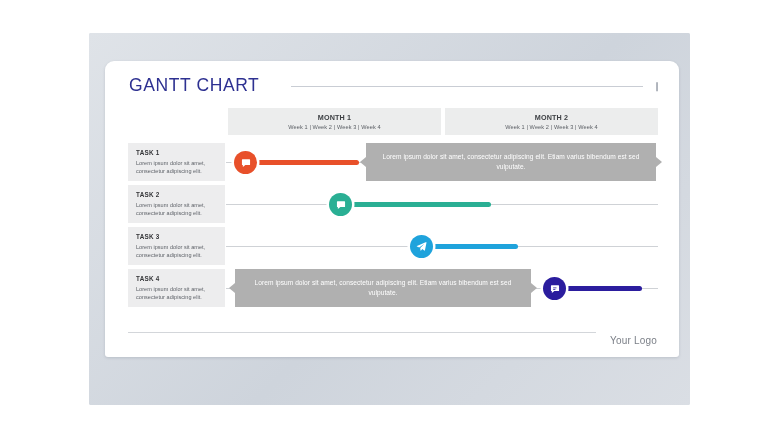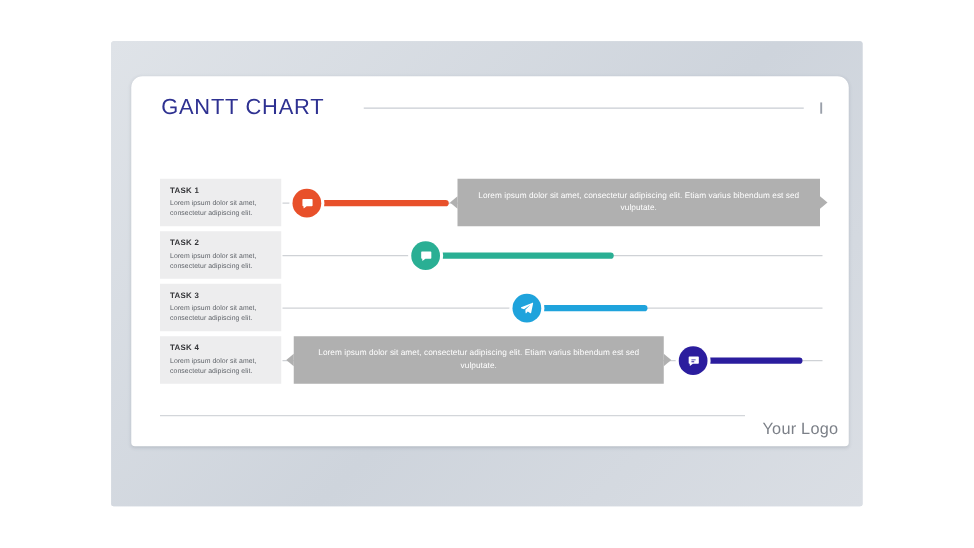--- a/index.html
+++ b/index.html
@@ -238,40 +238,48 @@
     left: 23px;
     top: 271px;
     width: 468px;
     height: 1px;
     background: #d3d6da;
   }
   #footer-logo {
     position: absolute;
     left: 505px;
     top: 274px;
-    font-size: 13px;
+    font-size: 10px;
     color: #7c8088;
     letter-spacing: 0.2px;
   }
 </style>
 </head>
 <body>
 
 <div id="backdrop">
   <div id="stage"></div>
 
   <div id="slide">
 
     <div id="title-row">
       <div id="page-title">GANTT CHART</div>
       <div id="title-rule"></div>
       <div id="title-glyph">❙</div>
     </div>
 
     <div id="months">
+      <div class="month-cell">
+        <div class="month-name">MONTH 1</div>
+        <div class="month-weeks">Week 1 | Week 2 | Week 3 | Week 4</div>
+      </div>
+      <div class="month-cell">
+        <div class="month-name">MONTH 2</div>
+        <div class="month-weeks">Week 1 | Week 2 | Week 3 | Week 4</div>
+      </div>
     </div>
 
     <div class="row" id="row-0">
       <div class="task-card">
         <div class="task-title">TASK 1</div>
         <div class="task-desc">Lorem ipsum dolor sit amet, consectetur adipiscing elit.</div>
       </div>
       <div class="track"></div>
       <div class="bar" style="left:134px; width:120px; background:#E8502A;"></div>
       <div class="callout" style="left:261px; width:290px;">

